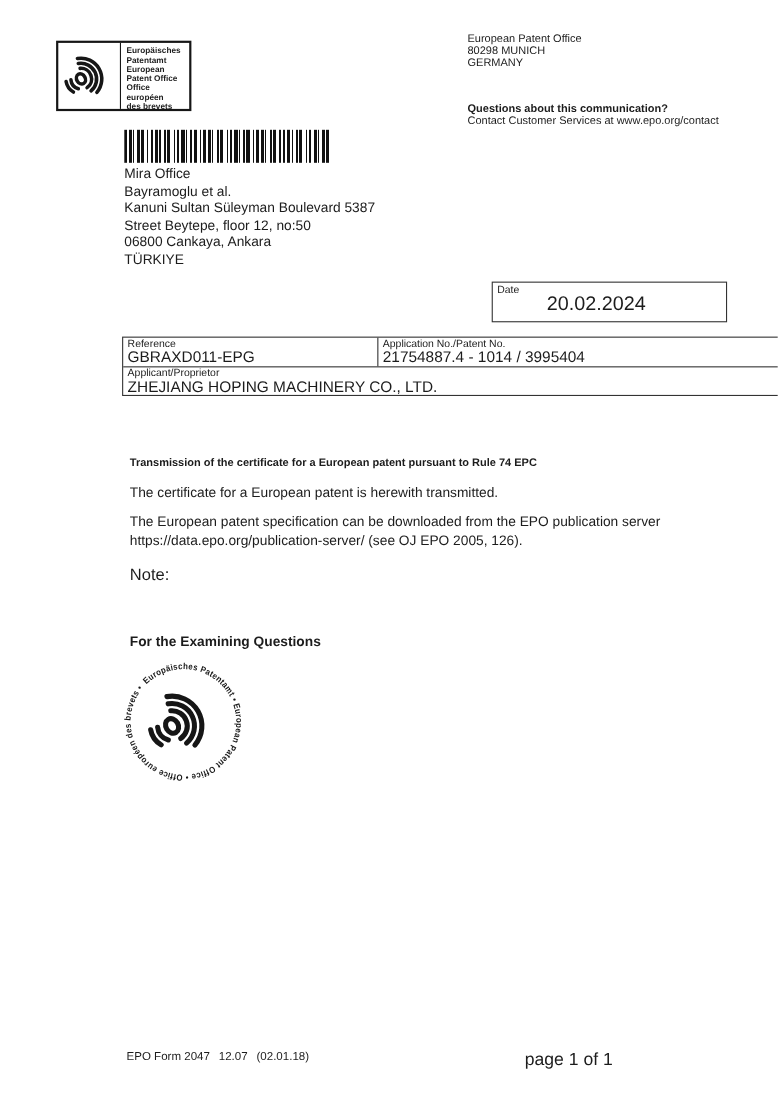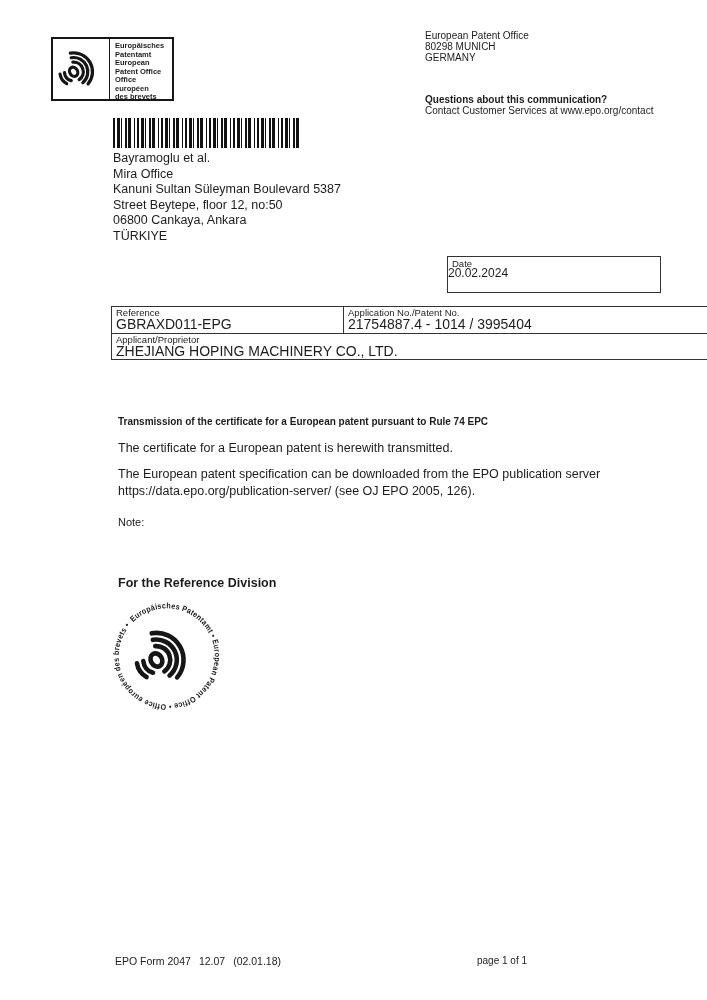--- a/index.html
+++ b/index.html
@@ -26,49 +26,49 @@
     background:repeating-linear-gradient(90deg,
       #111 0 2px,#fff 2px 4px,#111 4px 7px,#fff 7px 8px,#111 8px 9px,#fff 9px 12px,
       #111 12px 14px,#fff 14px 15px,#111 15px 18px,#fff 18px 21px,#111 21px 22px,#fff 22px 24px);}
 
   
   .recipient{left:113px;top:151px;font-size:12.5px;line-height:15.5px;}
 
   
   .date-box{left:447px;top:256px;width:214px;height:37px;border:1.5px solid #333;box-sizing:border-box;}
   .date-label{position:absolute;left:4px;top:1px;font-size:9.5px;}
-  .date-value{position:absolute;left:0;right:24px;top:9px;font-size:12px;}
+  .date-value{position:absolute;left:0;right:24px;top:9px;text-align:center;font-size:18px;}
 
   
   .info-table{left:111px;top:306px;width:612px;border:1.5px solid #333;box-sizing:border-box;}
   .tbl-row{display:flex;}
   .tbl-cell{padding:1px 0 0 4px;box-sizing:border-box;}
   .tbl-label{font-size:9.5px;line-height:10px;display:block;}
   .tbl-value{font-size:14px;line-height:13px;display:block;}
   .row1{height:26px;border-bottom:1px solid #333;}
   .row2{height:25px;}
   .cell-ref{width:232px;border-right:1px solid #333;}
   .cell-app{flex:1;}
 
   
   .body-title{left:118px;top:416px;font-size:10px;font-weight:700;}
   .para1{left:118px;top:441px;font-size:12.5px;}
   .para2{left:118px;top:466px;font-size:12.5px;line-height:17px;}
-  .note-block{left:118px;top:514px;font-size:11px;line-height:17px;}
+  .note-block{left:118px;top:514px;font-size:15px;line-height:17px;}
   .signature{left:118px;top:576px;font-size:12.5px;font-weight:700;}
   b.url{font-weight:400;}
 
   
   .seal{left:105px;top:594px;width:124px;height:124px;}
   .seal svg{display:block;}
 
   
   .footer-left{left:115px;top:955px;font-size:10.5px;display:flex;}
   .footer-left span{margin-right:8px;}
-  .footer-page{left:477px;top:955px;font-size:10px;}
+  .footer-page{left:477px;top:955px;font-size:16px;}
 </style>
 </head>
 <body>
 
 <svg width="0" height="0" style="position:absolute" aria-hidden="true">
   <defs>
     <symbol id="epo-glyph" viewBox="0 0 100 100">
       <g fill="none" stroke="#161616" stroke-width="7" stroke-linecap="round">
         <ellipse cx="34" cy="56" rx="8.5" ry="10.5" transform="rotate(-30 34 56)"></ellipse>
         <path d="M 32.2 35.1 A 21 21 0 0 1 46 73.2"></path>
@@ -101,22 +101,22 @@
   <div>European Patent Office</div>
   <div>80298 MUNICH</div>
   <div>GERMANY</div>
 </div>
 <div class="abs questions-h">Questions about this communication?</div>
 <div class="abs questions-c">Contact Customer Services at www.epo.org/contact</div>
 
 <div class="abs barcode"></div>
 
 <div class="abs recipient">
+  <div>Mira Office</div>
   <div>Bayramoglu et al.</div>
-  <div>Mira Office</div>
   <div>Kanuni Sultan Süleyman Boulevard 5387</div>
   <div>Street Beytepe, floor 12, no:50</div>
   <div>06800 Cankaya, Ankara</div>
   <div>TÜRKIYE</div>
 </div>
 
 <div class="abs date-box">
   <span class="date-label">Date</span>
   <span class="date-value">20.02.2024</span>
 </div>
@@ -142,21 +142,21 @@
 
 <div class="abs body-title">Transmission of the certificate for a European patent pursuant to Rule 74 EPC</div>
 <div class="abs para1">The certificate for a European patent is herewith transmitted.</div>
 <div class="abs para2">
   <div>The European patent specification can be downloaded from the EPO publication server</div>
   <div><b class="url">https://data.epo.org/publication-server/</b><span> (see OJ EPO 2005, 126).</span></div>
 </div>
 <div class="abs note-block">
   <div>Note:</div>
 </div>
-<div class="abs signature">For the Reference Division</div>
+<div class="abs signature">For the Examining Questions</div>
 
 <div class="abs seal">
   <svg width="124" height="124" viewBox="0 0 124 124">
     <defs>
       <path id="sealCircle" d="M 28.1 28.1 A 48 48 0 1 1 27.6 28.6" fill="none"></path>
     </defs>
     <text font-size="8" font-weight="700" fill="#161616" letter-spacing="0.3" font-family="Liberation Sans, sans-serif">
       <textPath href="#sealCircle" textLength="296" lengthAdjust="spacingAndGlyphs">Europäisches Patentamt • European Patent Office • Office européen des brevets •</textPath>
     </text>
     <use href="#epo-glyph" x="29" y="26" width="66" height="72"></use>

